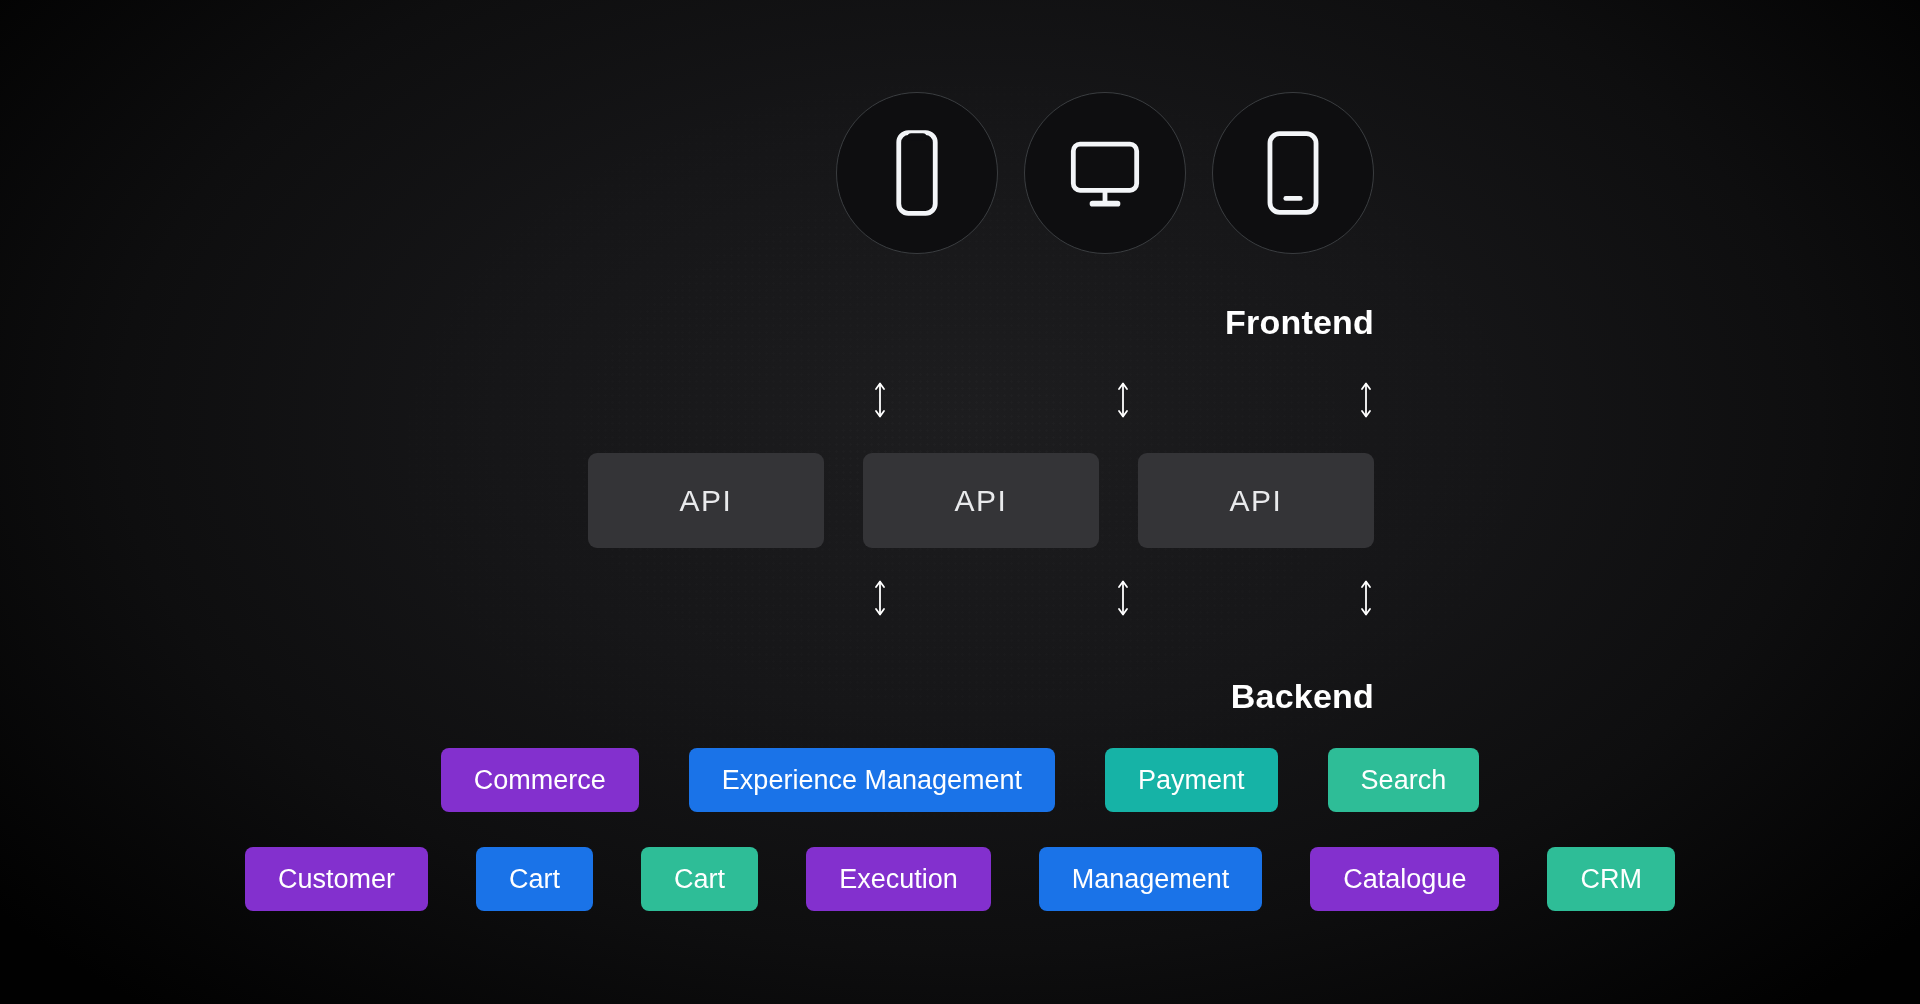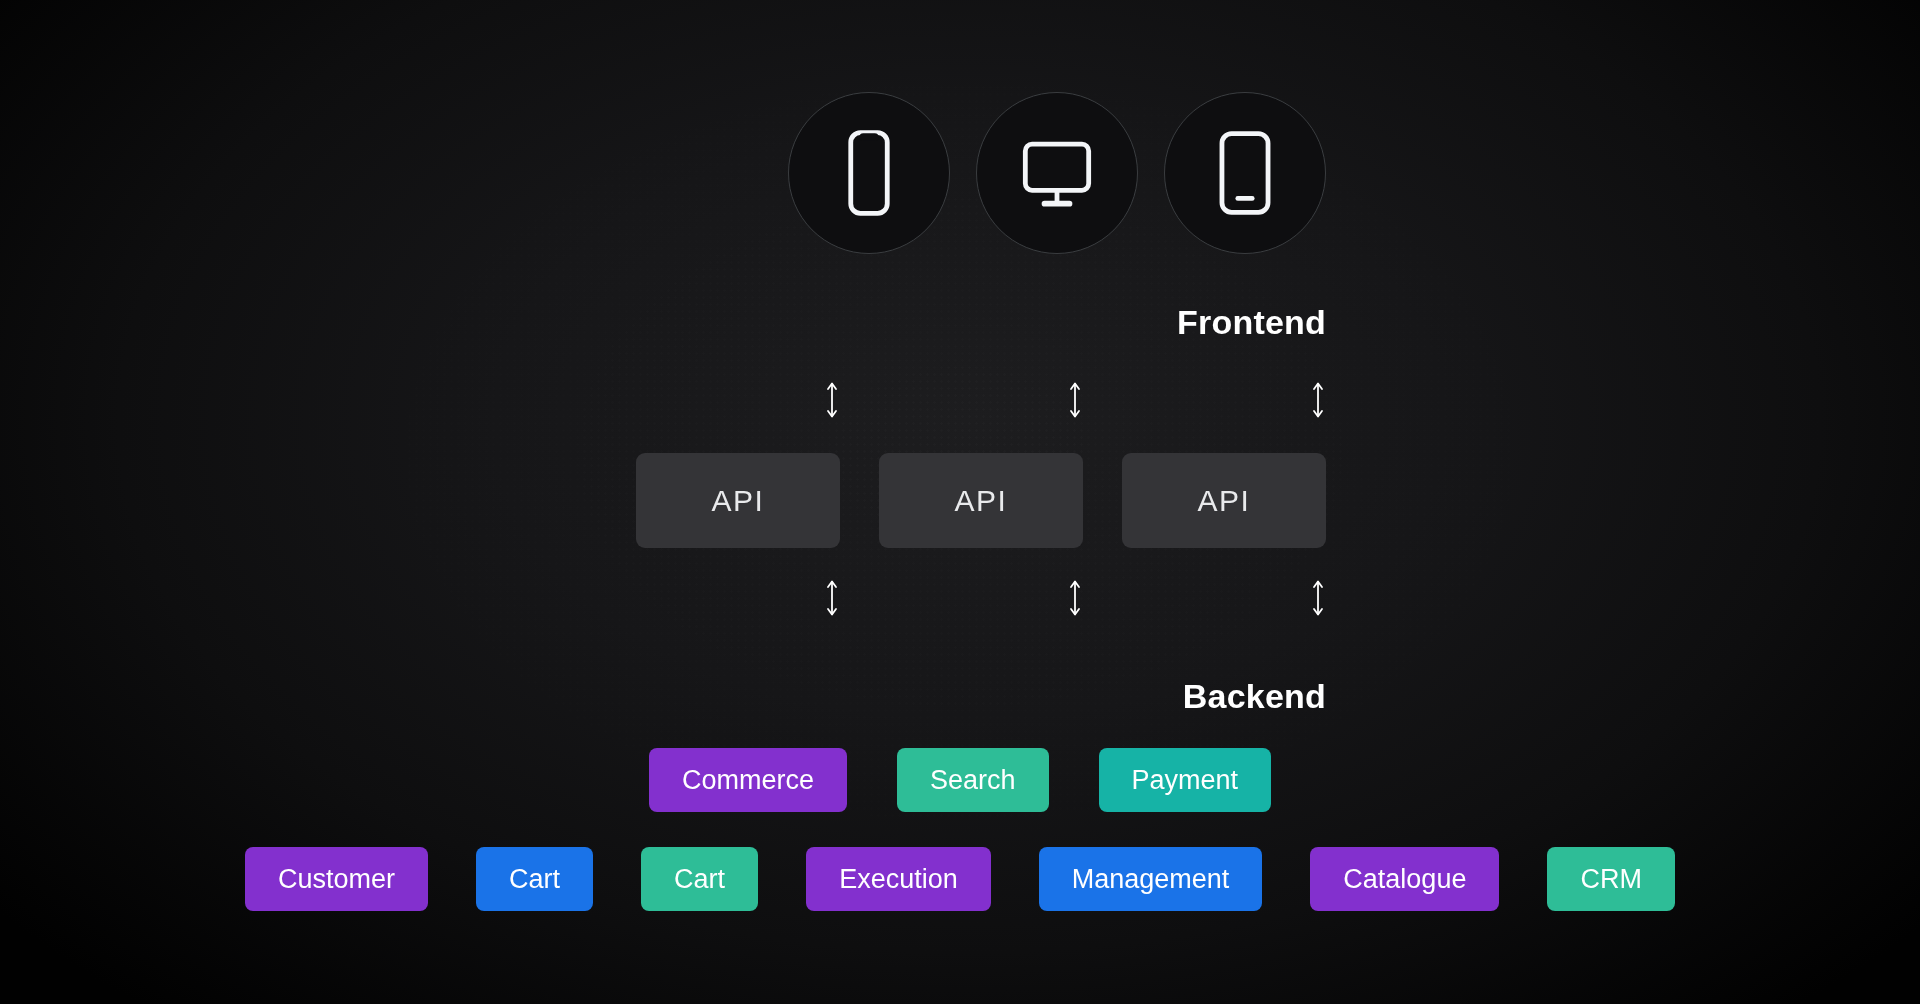--- a/index.html
+++ b/index.html
@@ -51,21 +51,21 @@
     margin-top:38px;
     display:flex;gap:227px; 
     height:40px;
   }
   .arrow-row.below-api{margin-top:30px;}
   .api-row{
     margin-top:33px;
     display:flex;gap:39px;
   }
   .api-box{
-    width:204px;height:95px;border-radius:9px;
+    width:236px;height:95px;border-radius:9px;
     background:#343437;
     display:flex;align-items:center;justify-content:center;
     font-size:30px;letter-spacing:1.5px;color:#e9eaec;
   }
   .pill-row{display:flex;justify-content:center;}
   .pill-row-1{margin-top:32px;gap:50px;}
   .pill-row-2{margin-top:35px;gap:48px;}
   .pill{
     height:64px;border-radius:8px;
     display:flex;align-items:center;justify-content:center;
@@ -147,22 +147,23 @@
           <path d="M4 9 L8 3.5 L12 9" stroke="#fff" stroke-width="1.8" stroke-linecap="round" stroke-linejoin="round" fill="none"></path>
           <path d="M4 31 L8 36.5 L12 31" stroke="#fff" stroke-width="1.8" stroke-linecap="round" stroke-linejoin="round" fill="none"></path>
         </svg>
       </div>
 
       <div class="heading h-backend">Backend</div>
     </div>
 
     <div class="pill-row pill-row-1">
       <div class="pill" style="background-color: rgb(131, 48, 206);">Commerce</div>
+      <div class="pill" style="background-color: rgb(26, 115, 232);">Experience Management</div>
+      <div class="pill" style="background-color: rgb(22, 179, 166);">Payment</div>
       <div class="pill" style="background-color: rgb(46, 189, 151);">Search</div>
-      <div class="pill" style="background-color: rgb(22, 179, 166);">Payment</div>
     </div>
 
     <div class="pill-row pill-row-2">
       <div class="pill" style="background-color: rgb(131, 48, 206);">Customer</div>
       <div class="pill" style="background-color: rgb(26, 115, 232);">Cart</div>
       <div class="pill" style="background-color: rgb(46, 189, 151);">Cart</div>
       <div class="pill" style="background-color: rgb(131, 48, 206);">Execution</div>
       <div class="pill" style="background-color: rgb(26, 115, 232);">Management</div>
       <div class="pill" style="background-color: rgb(131, 48, 206);">Catalogue</div>
       <div class="pill" style="background-color: rgb(46, 189, 151);">CRM</div>

